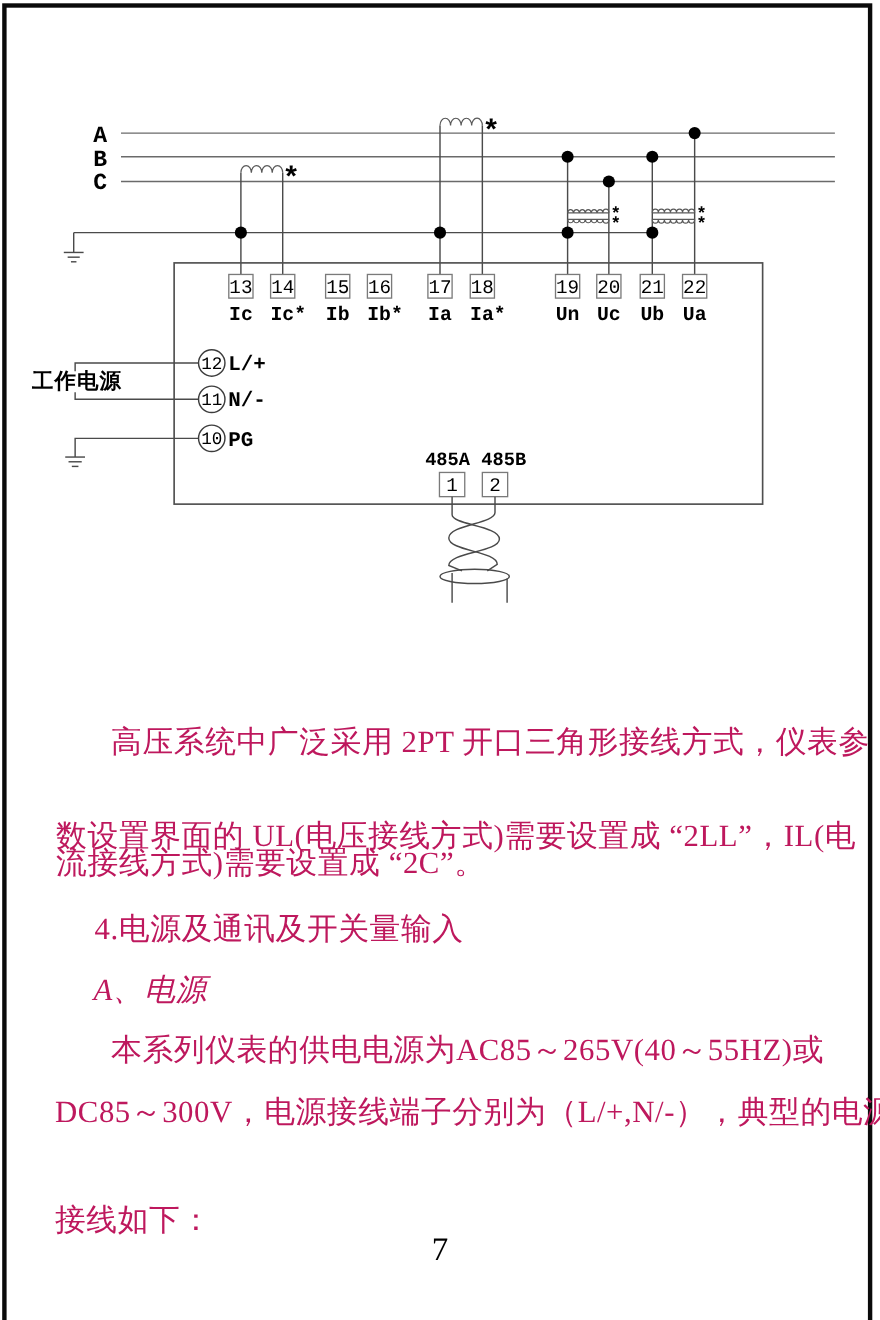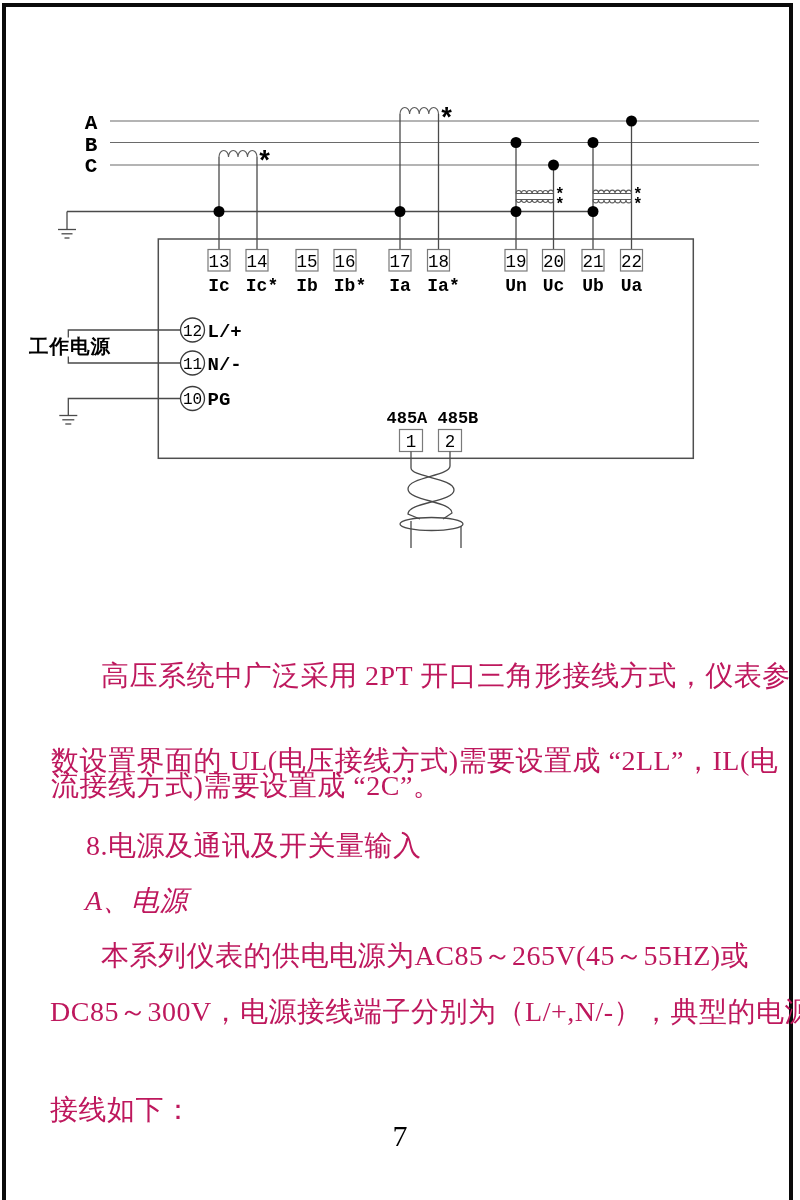--- a/index.html
+++ b/index.html
@@ -191,19 +191,19 @@
   <path class="wire" d="M411,451.5 V468 C411,477 454,478 454,490 C454,502 408,502 408,514 L420,519"></path>
   <path class="wire" d="M450,451.5 V466 C450,476 408,477 408,489 C408,501 452,501 452,513 L443,519"></path>
   <ellipse class="wire" cx="431.5" cy="524" rx="31.5" ry="6.5"></ellipse>
   <path class="wire" d="M411,521 V548"></path>
   <path class="wire" d="M461,526 V548"></path>
 </svg>
 
 <div class="tline" style="left:101px;top:660px;">高压系统中广泛采用 2PT 开口三角形接线方式，仪表参</div>
 <div class="tline" style="left:51px;top:715px;margin-top:30px;">数设置界面的 UL(电压接线方式)需要设置成 “2LL”，IL(电</div>
 <div class="tline" style="left:51px;top:770px;">流接线方式)需要设置成 “2C”。</div>
-<div class="tline" style="left:86px;top:830px;">8.电源及通讯及开关量输入</div>
+<div class="tline" style="left:86px;top:830px;">4.电源及通讯及开关量输入</div>
 <div class="tline" style="left:85px;top:885px;font-style:italic;">A、电源</div>
-<div class="tline" style="left:101px;top:940px;">本系列仪表的供电电源为AC85～265V(45～55HZ)或</div>
+<div class="tline" style="left:101px;top:940px;">本系列仪表的供电电源为AC85～265V(40～55HZ)或</div>
 <div class="tline" style="left:50px;top:996px;">DC85～300V，电源接线端子分别为（L/+,N/-），典型的电源</div>
 <div class="tline" style="left:50px;top:1094px;">接线如下：</div>
 
 <div class="pagenum">7</div>
 
 </body></html>

